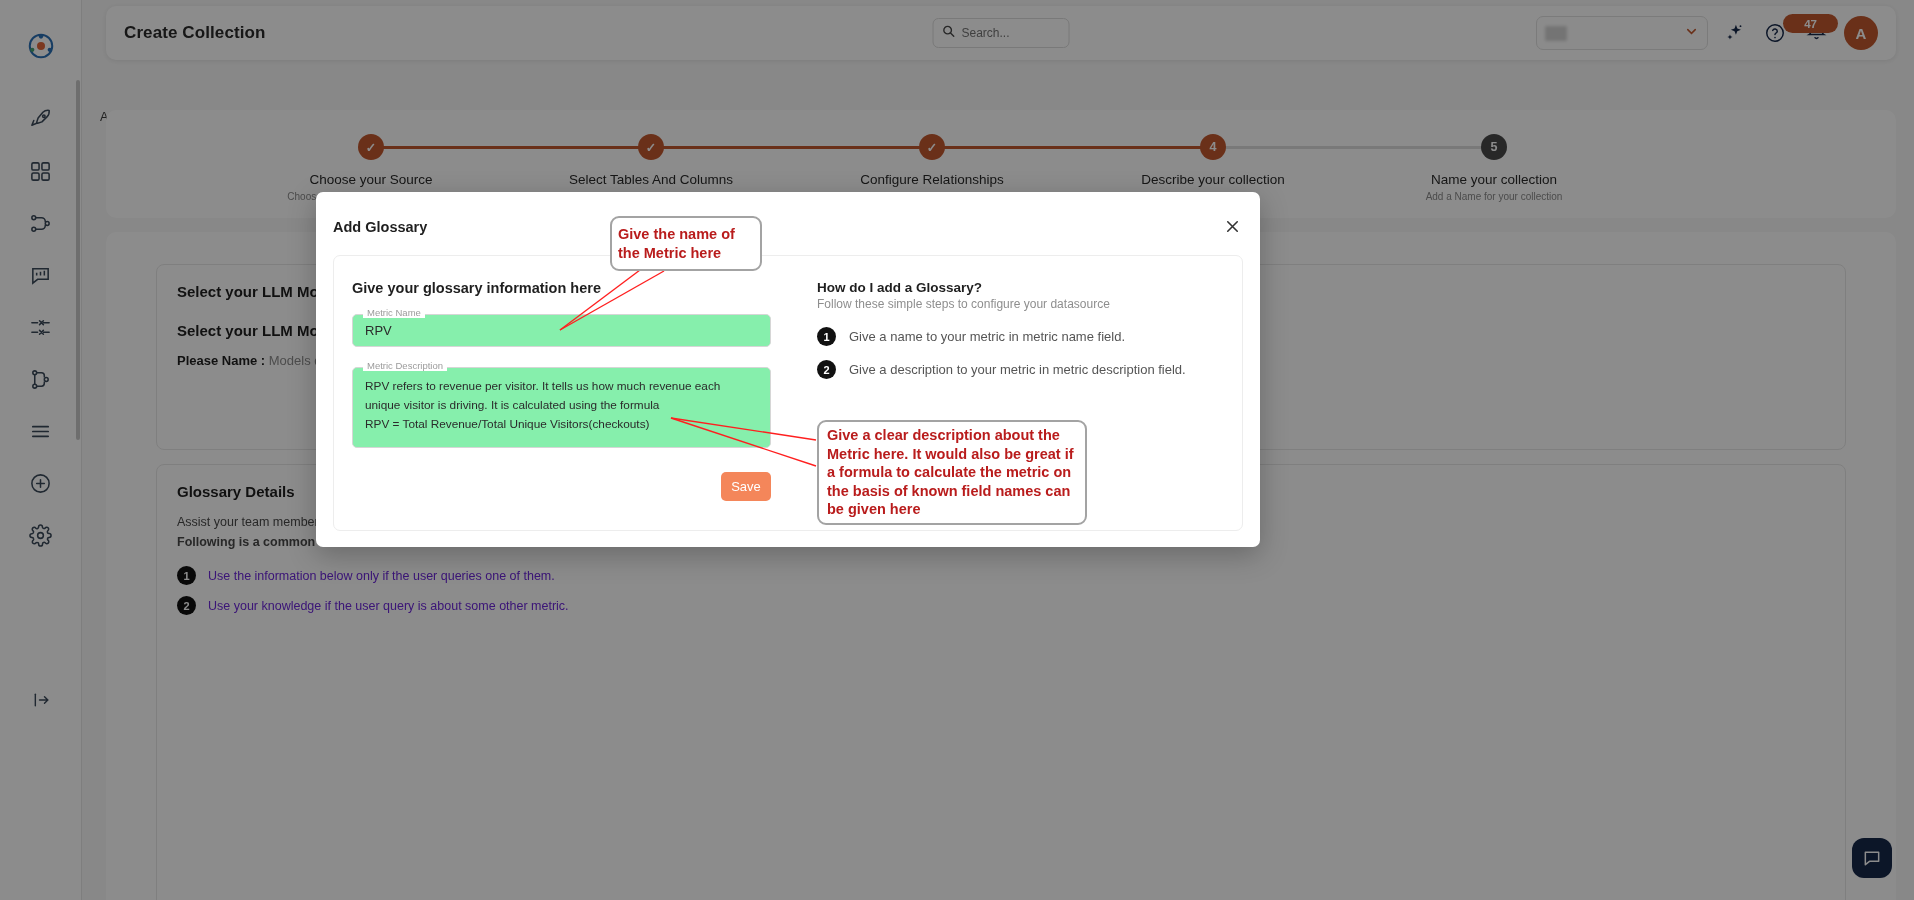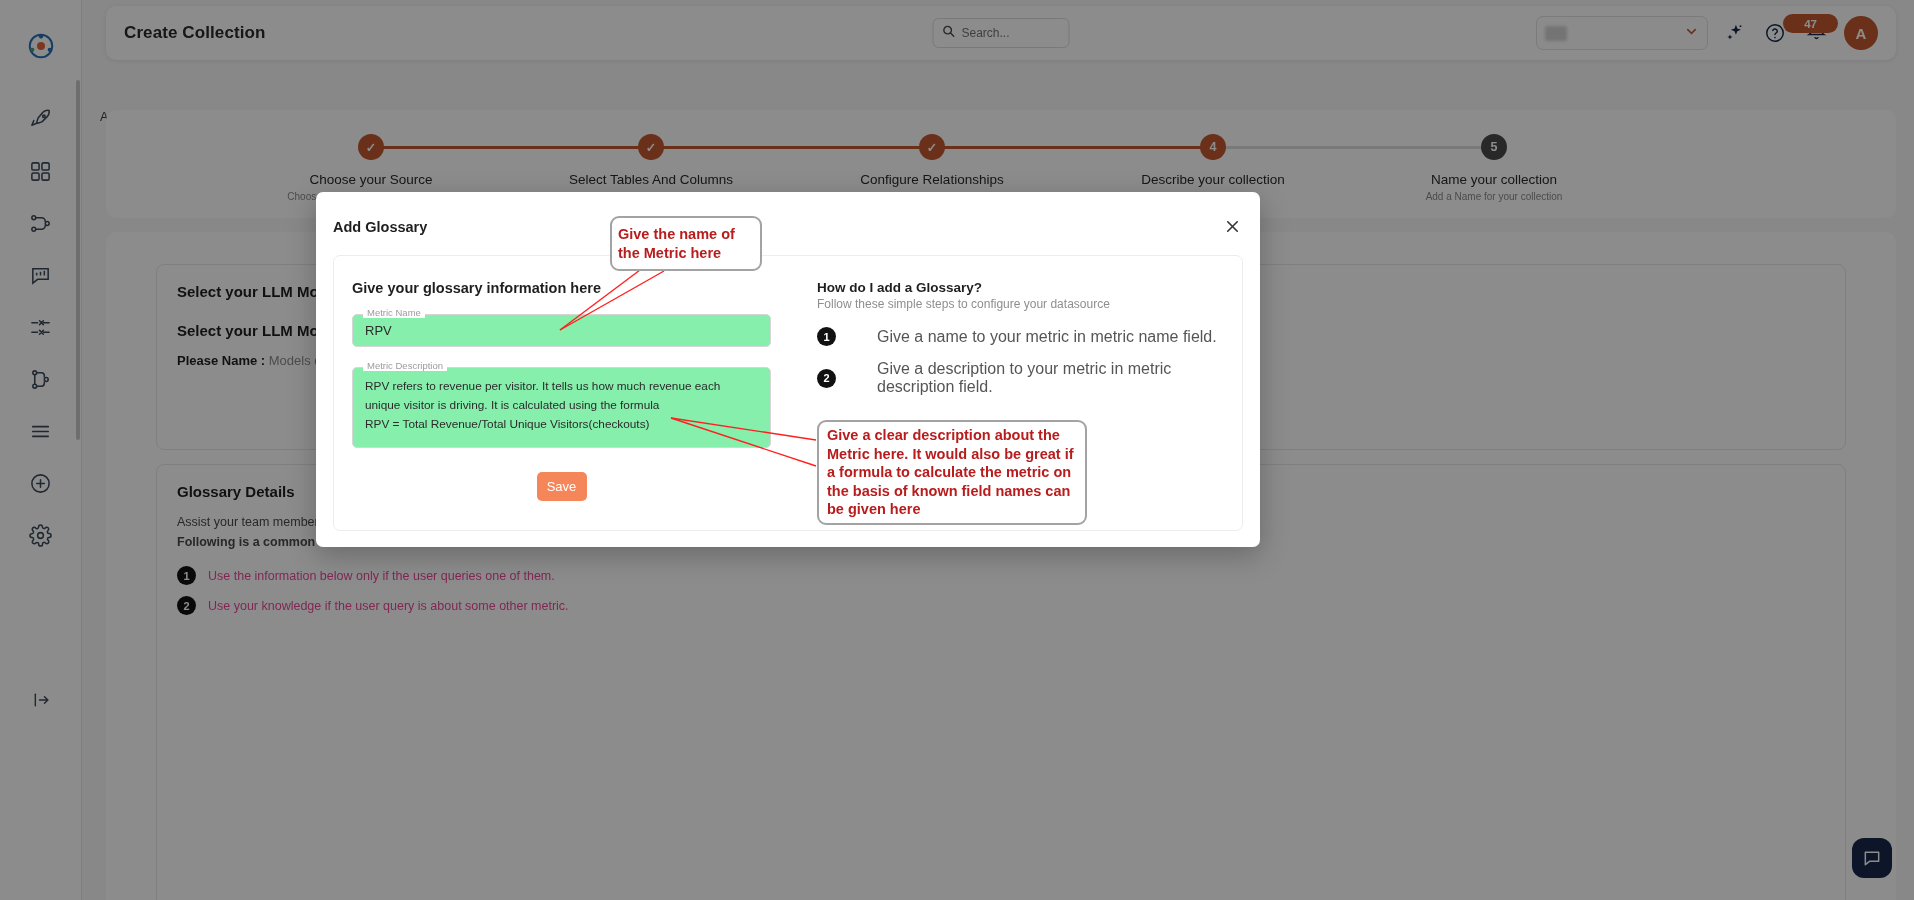--- a/index.html
+++ b/index.html
@@ -123,21 +123,21 @@
   .note { padding: 14px 20px 0; font-size: 13px; color: #8c8c8c; }
   .note b { color: #1f1f1f; font-weight: 700; }
   .assist { padding: 12px 20px 0; font-size: 12.5px; color: #4a4a4a; line-height: 1.6; }
   .assist b { font-weight: 700; }
   .numlist { padding: 14px 20px 0; display: flex; flex-direction: column; gap: 11px; }
   .numrow { display: flex; align-items: center; gap: 12px; }
   .numbadge {
     width: 19px; height: 19px; border-radius: 50%; background: #111; color: #fff;
     font-size: 11px; font-weight: 700; display: flex; align-items: center; justify-content: center; flex: 0 0 auto;
   }
-  .numtxt { font-size: 12.5px; color: #ec4899; }
+  .numtxt { font-size: 12.5px; color: #6d28d9; }
 
   .chat-fab {
     position: absolute; right: 22px; bottom: 22px; width: 40px; height: 40px;
     background: #16284a; border-radius: 12px; display: flex; align-items: center;
     justify-content: center; color: #fff; z-index: 40;
   }
 
   
   .scrim { position: absolute; inset: 0; background: rgba(0,0,0,.45); z-index: 50; }
 
@@ -167,32 +167,32 @@
   }
   .field-box {
     border: 1px solid #d6d6d6; border-radius: 5px; width: 100%;
     font-family: "Liberation Sans", sans-serif; outline: none; background: #86efac;
   }
   .field-input { height: 33px; padding: 0 12px; font-size: 13px; color: #2b2b2b; }
   .field-area {
     height: 81px; padding: 9px 12px; font-size: 11.8px; color: #2b2b2b;
     line-height: 1.62; resize: none; white-space: pre-wrap;
   }
-  .save-row { display: flex; justify-content: center; margin-top: 6px; }
+  .save-row { display: flex; justify-content: flex-end; margin-top: 6px; }
   .btn-save {
     background: #f4865a; color: #fff; border: 0; border-radius: 5px;
     width: 50px; height: 29px; font-size: 13px; cursor: pointer;
     font-family: "Liberation Sans", sans-serif;
   }
 
   .help-h { font-size: 13.5px; font-weight: 700; color: #1f1f1f; }
   .help-sub { font-size: 12px; color: #8e8e8e; margin-top: 2px; }
   .help-list { margin-top: 16px; display: flex; flex-direction: column; gap: 14px; }
   .help-row { display: flex; align-items: center; gap: 13px; }
-  .help-txt { font-size: 16px; color: #555; margin-left: 28px; }
+  .help-txt { font-size: 13px; color: #555; }
 
   
   .anno {
     position: absolute; z-index: 80; border: 2px solid #a3a3a3; border-radius: 9px;
     background: #fff; color: #b91c1c; font-weight: 700; text-align: left;
     display: flex; align-items: center; justify-content: center; line-height: 1.28;
   }
   .anno-1 { left: 610px; top: 216px; width: 152px; height: 55px; font-size: 14.5px; padding: 0 6px; }
   .anno-2 { left: 817px; top: 420px; width: 270px; height: 105px; font-size: 14.5px; padding: 16px 8px; }
   .anno-svg { position: absolute; inset: 0; z-index: 79; pointer-events: none; }

